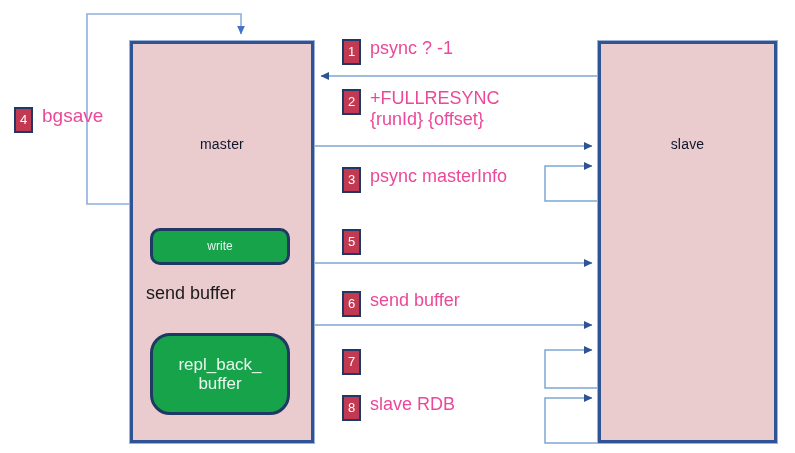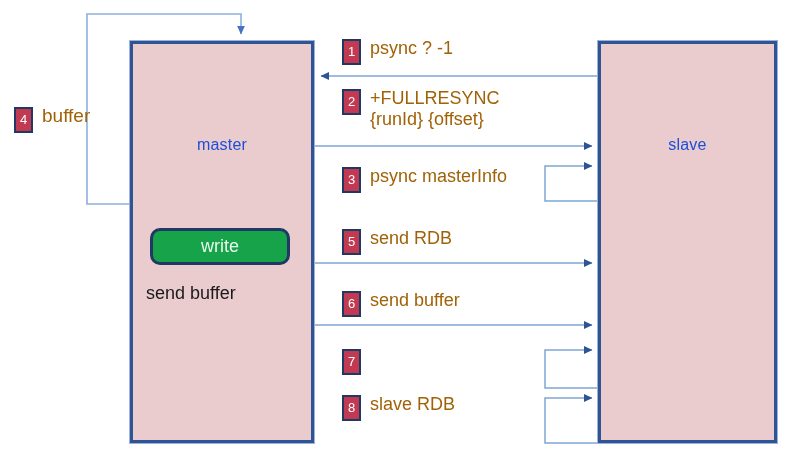--- a/index.html
+++ b/index.html
@@ -29,40 +29,40 @@
     display:flex;
     align-items:center;
     justify-content:center;
   }
   .node-server{
     background:#EACCCF;
     border:3px solid #2F5496;
     box-shadow:0 0 0 1px #9DB2D6;
   }
   .node-server .node-label{
-    font-size:16px;
-    color:#1d4ed8;
+    font-size:14px;
+    color:#0f172a;
     letter-spacing:.2px;
   }
   #master-node{ left:130px; top:41px; width:184px; height:402px; }
   #master-node .node-label{ position:absolute; top:92px; left:0; right:0; text-align:center; }
   #slave-node{ left:598px; top:41px; width:179px; height:402px;padding-left:16px; }
   #slave-node .node-label{ position:absolute; top:92px; left:0; right:0; text-align:center; }
 
   .node-green{
     background:#16A34A;
     border:3px solid #1F3864;
     color:#EAF7EE;
     text-align:center;
     line-height:1.12;
   }
   #write-node{
     left:150px; top:228px; width:140px; height:37px;
     border-radius:10px;
-    font-size:18px;
+    font-size:12px;
   }
   #repl-node{
     left:150px; top:333px; width:140px; height:82px;
     border-radius:20px;
     font-size:17px;
   }
   .node-green .node-label{ width:100%; }
 
   
   .free-text{
@@ -87,21 +87,21 @@
     border:2px solid #1F3864;
     color:#ffffff;
     font-size:13px;
     line-height:22px;
     text-align:center;
     box-sizing:border-box;
     margin-top:1px;
   }
   .step-label{
     font-size:18px;
-    color:#a16207;
+    color:#ec4899;
     line-height:1.18;
     white-space:pre-line;
   }
   #step-1{ left:342px; top:38px; }
   #step-2{ left:342px; top:88px; }
   #step-3{ left:342px; top:166px; }
   #step-5{ left:342px; top:228px; }
   #step-6{ left:342px; top:290px; }
   #step-7{ left:342px; top:348px; }
   #step-8{ left:342px; top:394px; }
@@ -151,20 +151,24 @@
   </div>
 
   <div class="node node-server" id="slave-node">
     <span class="node-label">slave</span>
   </div>
 
   <div class="node node-green" id="write-node">
     <span class="node-label">write</span>
   </div>
 
+  <div class="node node-green" id="repl-node">
+    <span class="node-label" style="white-space:pre-line;">repl_back_
+buffer</span>
+  </div>
 
   <div class="free-text" id="send-buffer-inner">send buffer</div>
 
   <div class="step" id="step-1">
     <span class="badge">1</span>
     <span class="step-label">psync ? -1</span>
   </div>
 
   <div class="step" id="step-2">
     <span class="badge">2</span>
@@ -172,26 +176,25 @@
 {runId} {offset}</span>
   </div>
 
   <div class="step" id="step-3">
     <span class="badge">3</span>
     <span class="step-label">psync masterInfo</span>
   </div>
 
   <div class="step" id="step-4">
     <span class="badge">4</span>
-    <span class="step-label">buffer</span>
+    <span class="step-label">bgsave</span>
   </div>
 
   <div class="step" id="step-5">
     <span class="badge">5</span>
-    <span class="step-label">send RDB</span>
   </div>
 
   <div class="step" id="step-6">
     <span class="badge">6</span>
     <span class="step-label">send buffer</span>
   </div>
 
   <div class="step" id="step-7">
     <span class="badge">7</span>
   </div>

